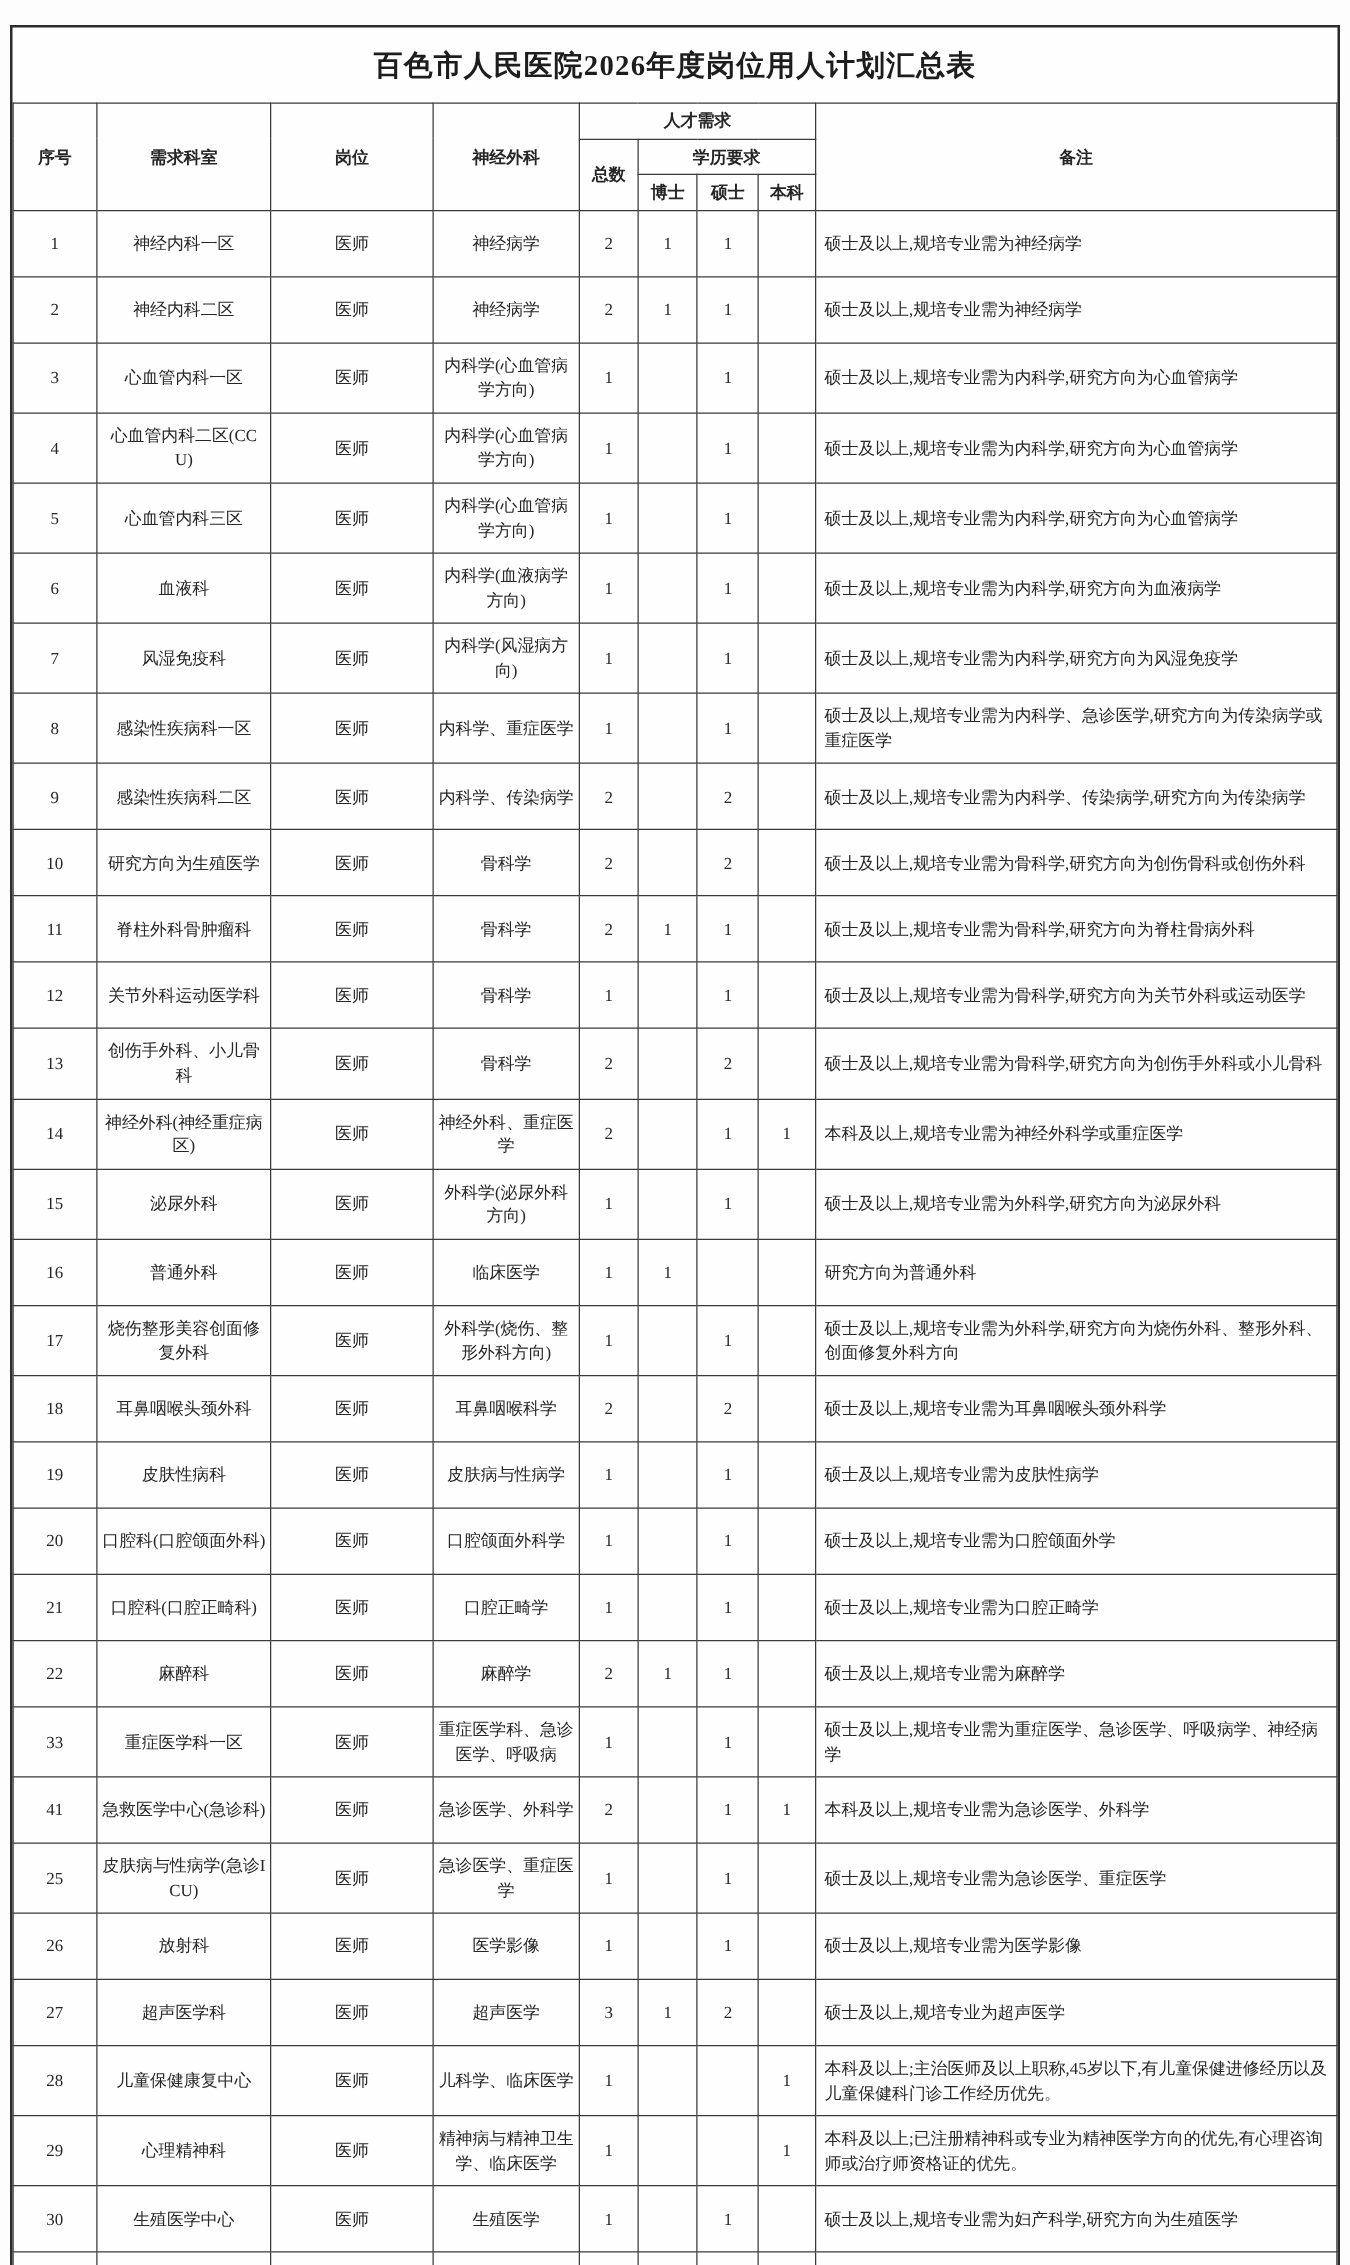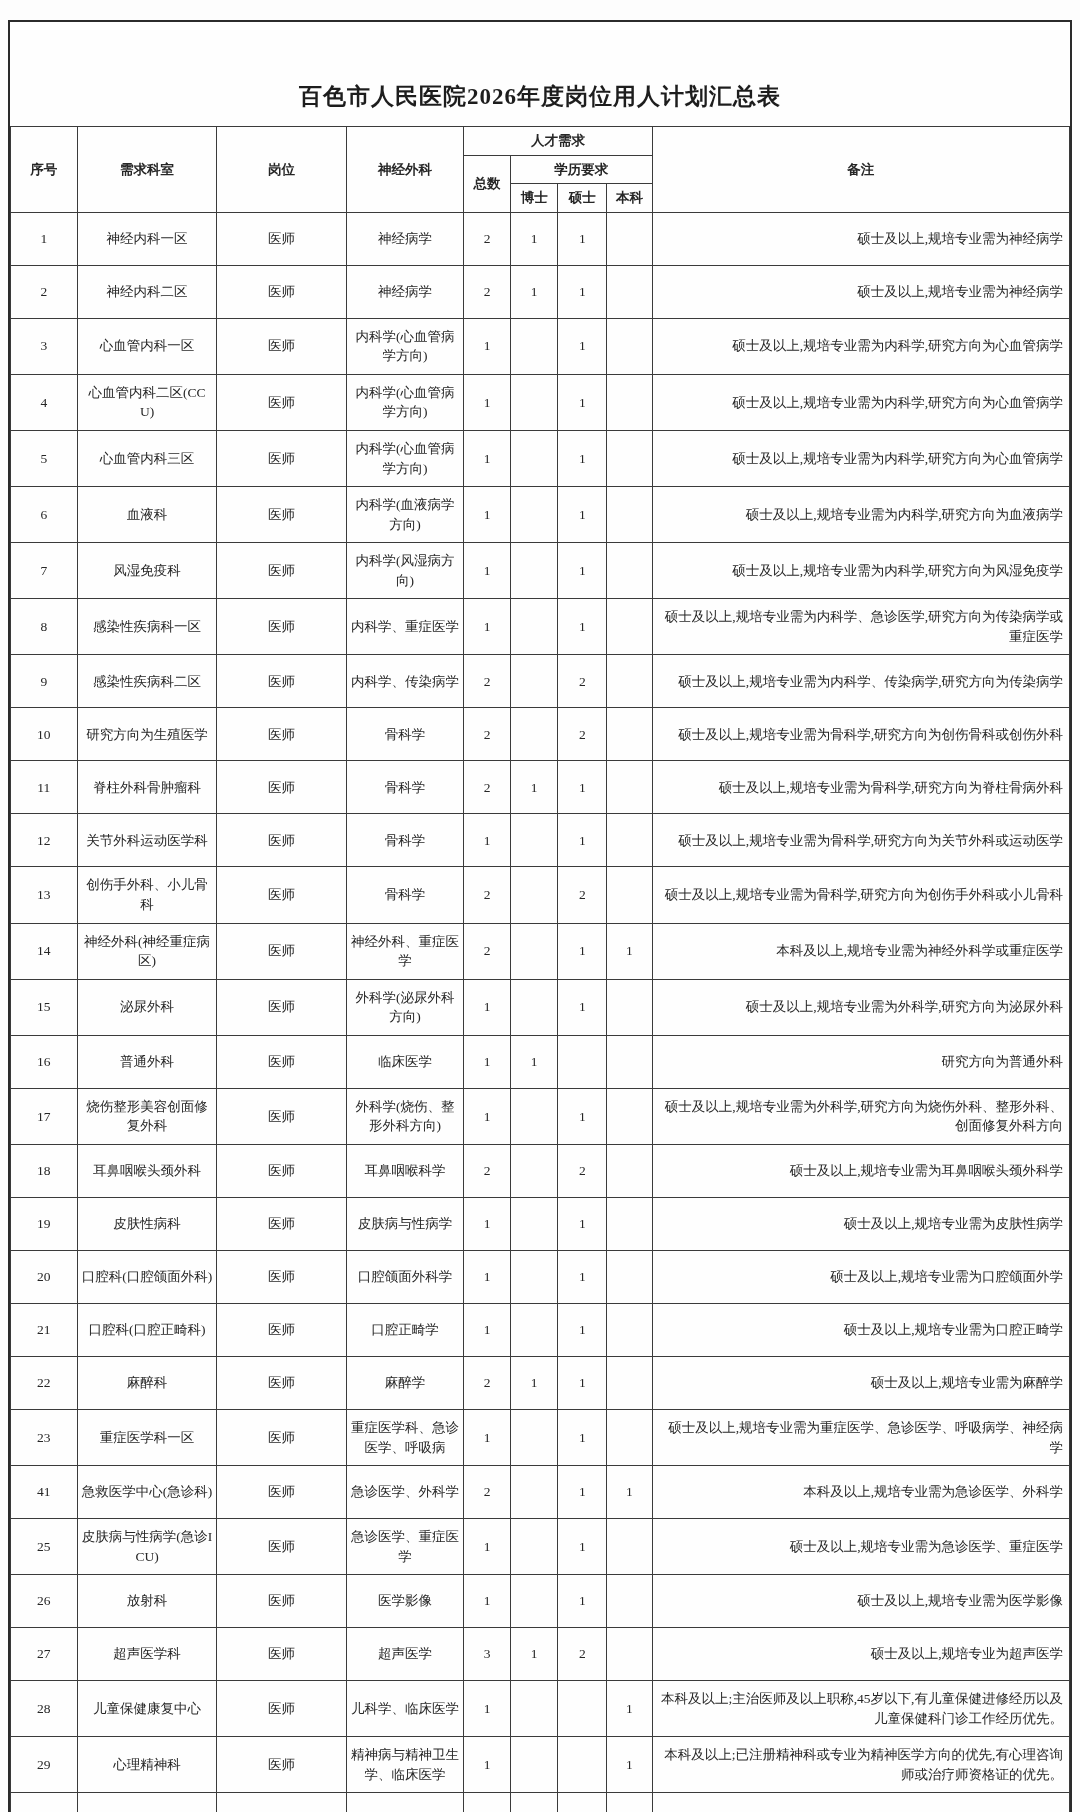--- a/index.html
+++ b/index.html
@@ -1,27 +1,27 @@
 <!DOCTYPE html>
 <html><head>
 <meta charset="utf-8">
 <style>
   html,body{margin:0;padding:0;background:#fdfdfd;color:#222;
     font-family:"Liberation Serif", serif;}
   .sheet{width:1080px;min-height:1812px;box-sizing:border-box;padding:20px 8px 14px 8px;background:#fdfdfd;}
   .outer{border:2px solid #2b2b2b;background:#fefefe;}
   .title{font-size:23px;font-weight:bold;text-align:center;letter-spacing:1px;
-    padding:15px 4px 14px 4px;color:#1d1d1d;margin-top:44px;}
+    padding:15px 4px 14px 4px;color:#1d1d1d;}
   table{width:100%;border-collapse:collapse;table-layout:fixed;}
   th,td{border:1px solid #3b3b3b;font-size:13.5px;line-height:1.45;
     padding:8px 4px;text-align:center;vertical-align:middle;color:#262626;
     word-break:break-all;overflow-wrap:anywhere;}
   thead th{font-weight:bold;padding:4px 2px;font-size:13.5px;}
   tbody td{height:36px;}
-  td.remark{text-align:right;padding-left:7px;padding-right:6px;}
+  td.remark{text-align:left;padding-left:7px;padding-right:6px;}
   
   col.c-seq{width:6.3%;} col.c-dept{width:13.2%;} col.c-pos{width:12.2%;}
   col.c-major{width:11.1%;} col.c-total{width:4.4%;} col.c-phd{width:4.5%;}
   col.c-master{width:4.6%;} col.c-bach{width:4.3%;} col.c-remark{width:39.4%;}
 </style>
 </head>
 <body>
 
 <div class="sheet">
   <div class="outer">
@@ -294,21 +294,21 @@
             <td>麻醉科</td>
             <td>医师</td>
             <td>麻醉学</td>
             <td>2</td>
             <td>1</td>
             <td>1</td>
             <td></td>
             <td class="remark">硕士及以上,规培专业需为麻醉学</td>
           </tr>
           <tr>
-            <td>23</td>
+            <td>33</td>
             <td>重症医学科一区</td>
             <td>医师</td>
             <td>重症医学科、急诊医学、呼吸病</td>
             <td>1</td>
             <td></td>
             <td>1</td>
             <td></td>
             <td class="remark">硕士及以上,规培专业需为重症医学、急诊医学、呼吸病学、神经病学</td>
           </tr>
           <tr>

